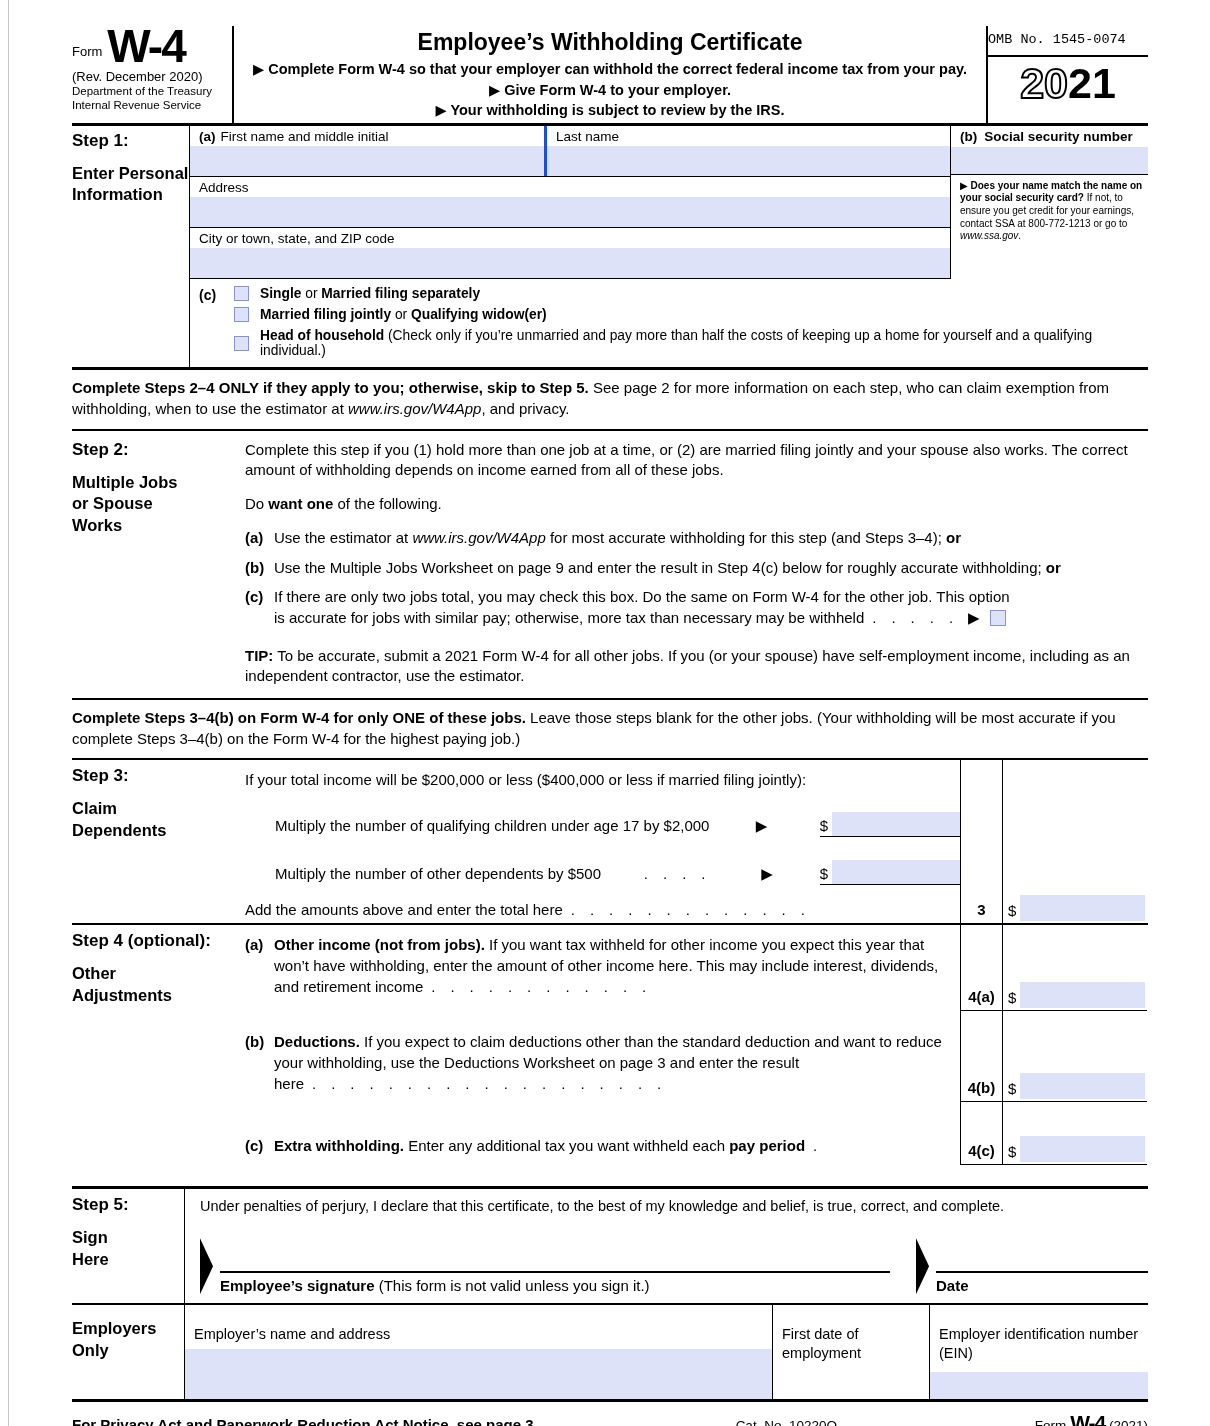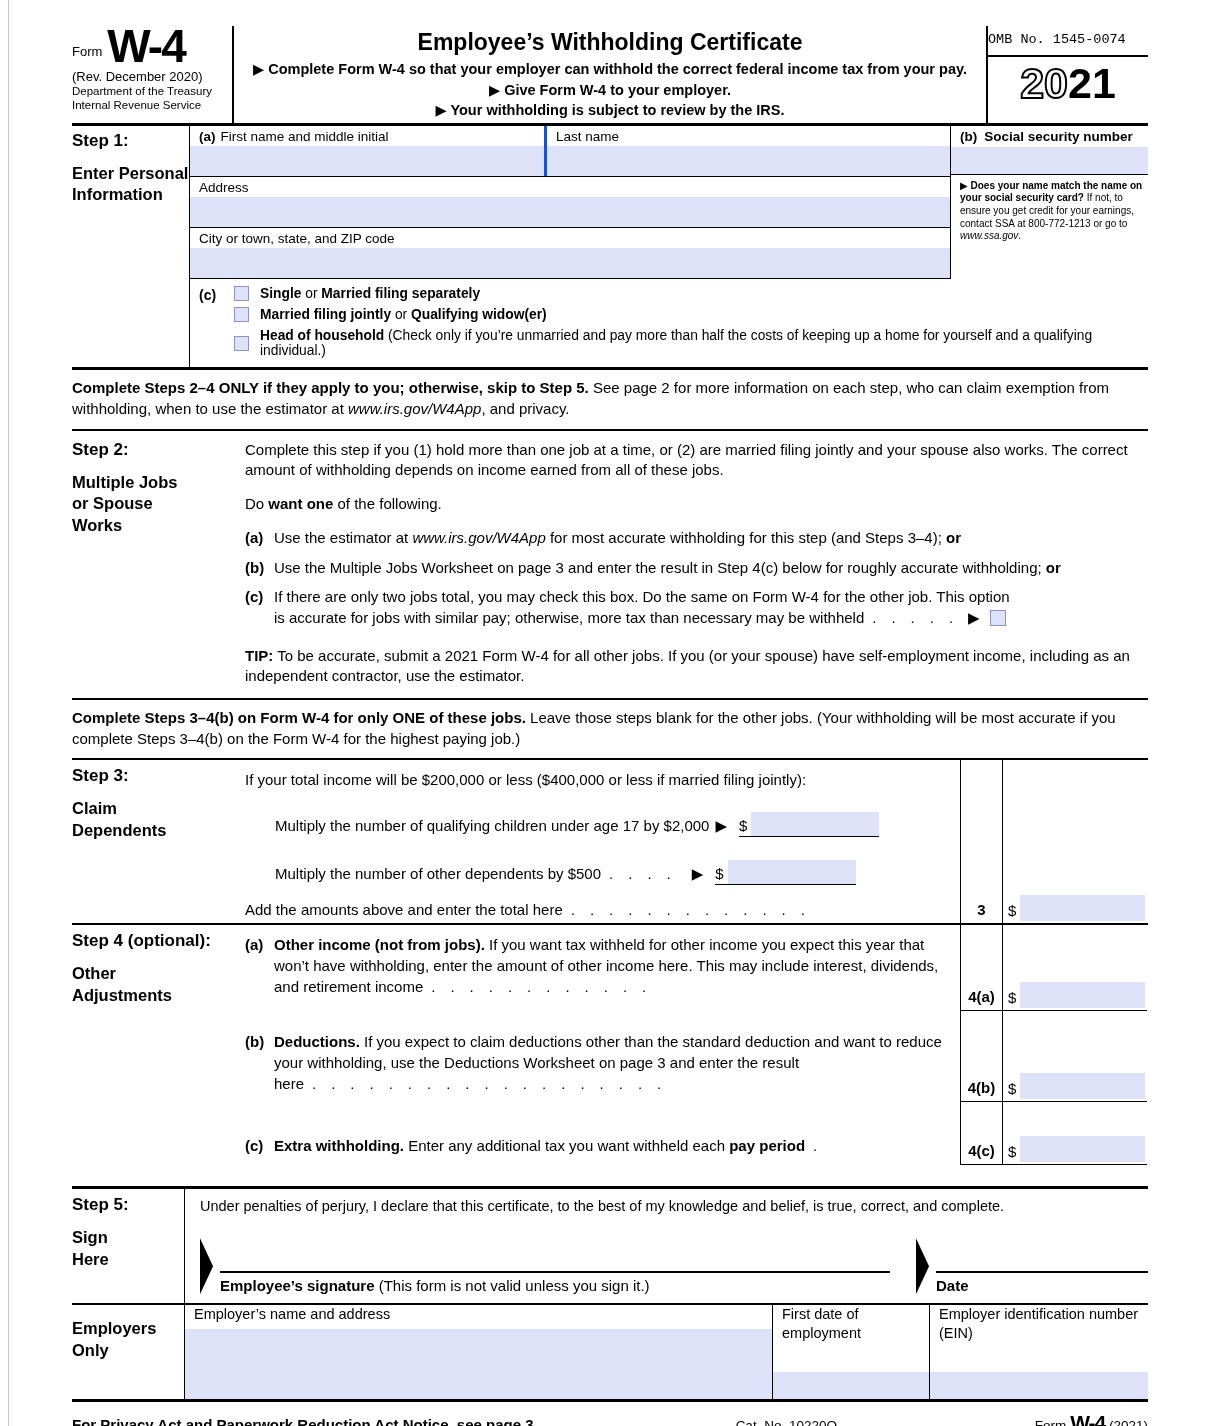--- a/index.html
+++ b/index.html
@@ -91,21 +91,21 @@
   .s34-amt .dollar{padding-bottom:2px;}
   .amt-field{flex:1;height:26px;background:var(--field);margin-left:4px;}
   .bb{border-bottom:1px solid #000;}
   .line{display:flex;align-items:baseline;}
   .inline-amt{display:inline-flex;align-items:flex-end;border-bottom:1px solid #000;margin-left:6px;}
   .inline-amt .in-field{width:128px;height:24px;background:var(--field);margin-left:4px;}
   .r-intro{height:38px;}  .r-intro .s34-txt{padding-top:9px;}
   .r-kids{height:50px;}   .r-kids .s34-txt{padding-top:14px;}
   .r-deps{height:46px;}   .r-deps .s34-txt{padding-top:12px;}
   .r-total{height:31px;border-bottom:2.5px solid #000;} .r-total .s34-txt{padding-top:5px;}
-  .ind{padding-left:30px;}
+  .ind{padding-left:30px;justify-content:space-between;}
   .r-4a{height:86px;} .r-4a .s34-txt{padding-top:9px;}
   .r-4b{height:91px;} .r-4b .s34-txt{padding-top:20px;}
   .r-4c{height:63px;} .r-4c .s34-txt{display:flex;align-items:flex-end;padding-bottom:9px;}
   .s4item{display:flex;}
   .s4item .item-tag{width:29px;}
 
   .gapblock{height:21px;}
 
   
   .s5{display:flex;border-top:3px solid #000;border-bottom:2px solid #000;height:119px;}
@@ -121,24 +121,24 @@
   .siglabel{font-size:15px;padding-top:4px;}
   .siglabel b{font-weight:bold;}
   .sgap{width:26px;flex:none;}
   .datebox{width:232px;flex:none;display:flex;align-items:flex-end;}
   .dateinner{flex:1;}
 
   
   .emp{display:flex;border-bottom:3.5px solid #000;height:97px;}
   .emp-label{width:113px;flex:none;border-right:1px solid #000;padding-top:5px;}
   .emp-label .step-sub{margin-top:8px;width:95px;font-size:16.5px;}
-  .colhead{font-size:14.5px;line-height:1.3;padding:0 8px 2px 9px;}
+  .colhead{font-size:14.5px;line-height:1.3;padding:20px 8px 2px 9px;}
   .emp-name{flex:1;border-right:1px solid #000;display:flex;flex-direction:column;}
   .emp-name .bigfield{flex:1;background:var(--field);margin-top:3px;}
-  .emp-date{width:157px;flex:none;border-right:1px solid #000;display:flex;flex-direction:column;justify-content:space-between;}
+  .emp-date{width:157px;flex:none;border-right:1px solid #000;display:flex;flex-direction:row;justify-content:space-between;}
   .smallfield{height:27px;background:var(--field);}
   .emp-ein{width:218px;flex:none;display:flex;flex-direction:column;justify-content:space-between;}
 
   
   .footer{display:flex;justify-content:space-between;align-items:baseline;padding-top:9px;}
   .foot-privacy{font-size:15px;font-weight:bold;}
   .foot-cat{font-size:13.5px;}
   .foot-form{font-size:13.5px;}
   .foot-w4{font-size:21px;font-weight:bold;letter-spacing:-1px;}
 </style>
@@ -245,21 +245,21 @@
       </div>
       <div class="s2-body">
         <div class="p">Complete this step if you (1) hold more than one job at a time, or (2) are married filing jointly and your spouse also works. The correct amount of withholding depends on income earned from all of these jobs.</div>
         <div class="p"><span>Do </span><b>want one</b><span> of the following.</span></div>
         <div class="item">
           <div class="item-tag">(a)</div>
           <div class="itm-body"><span>Use the estimator at </span><span class="it">www.irs.gov/W4App</span><span> for most accurate withholding for this step (and Steps 3–4); </span><b>or</b></div>
         </div>
         <div class="item">
           <div class="item-tag">(b)</div>
-          <div class="itm-body"><span>Use the Multiple Jobs Worksheet on page 3 and enter the result in Step 4(c) below for roughly accurate withholding; </span><b>or</b></div>
+          <div class="itm-body"><span>Use the Multiple Jobs Worksheet on page 9 and enter the result in Step 4(c) below for roughly accurate withholding; </span><b>or</b></div>
         </div>
         <div class="item">
           <div class="item-tag">(c)</div>
           <div class="itm-body">
             <div>If there are only two jobs total, you may check this box. Do the same on Form W-4 for the other job. This option</div>
             <div><span>is accurate for jobs with similar pay; otherwise, more tax than necessary may be withheld</span><span class="dots">.....</span><span class="ptr">▶</span><span class="cbox-inline"></span></div>
           </div>
         </div>
         <div class="tip"><b>TIP:</b><span> To be accurate, submit a 2021 Form W-4 for all other jobs. If you (or your spouse) have self-employment income, including as an independent contractor, use the estimator.</span></div>
       </div>

